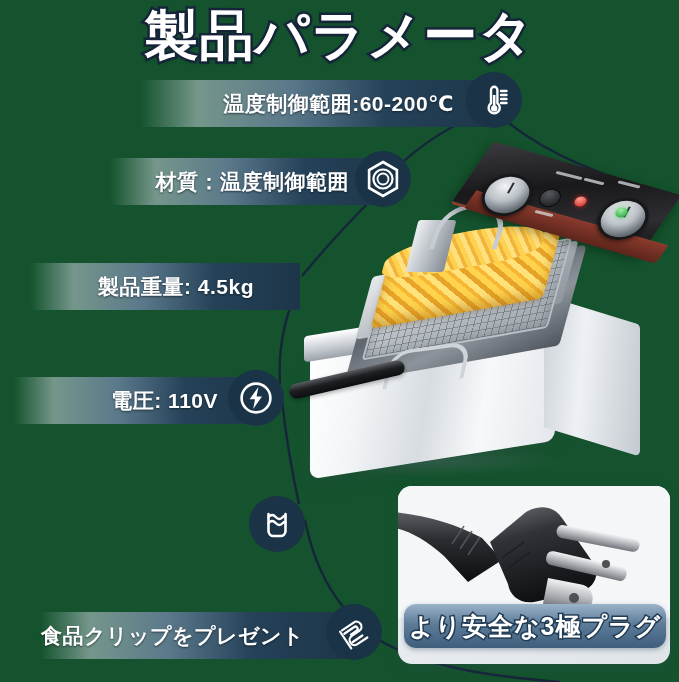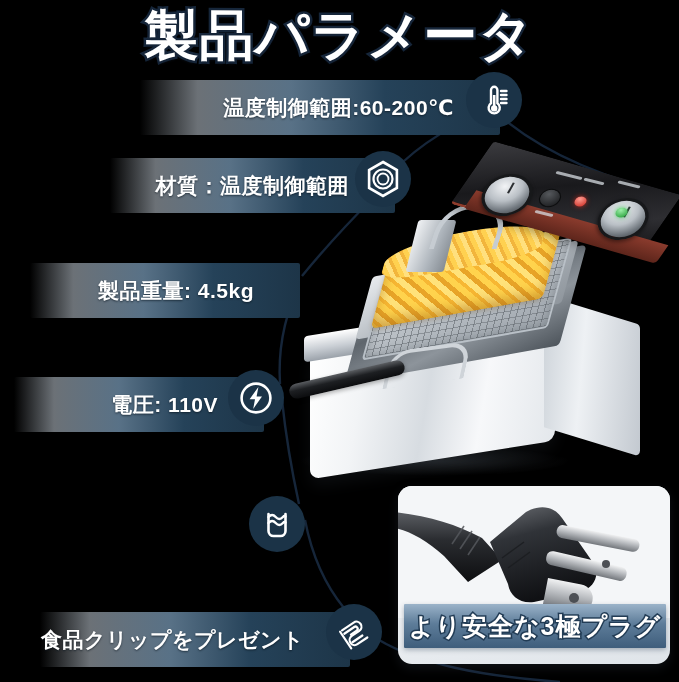--- a/index.html
+++ b/index.html
@@ -6,21 +6,21 @@
   html, body {
     margin: 0;
     padding: 0;
     background: #ffffff;
   }
   #stage {
     position: relative;
     width: 679px;
     height: 682px;
     overflow: hidden;
-    background: #000000;
+    background: #14532d;
     font-family: "Liberation Sans", "DejaVu Sans", sans-serif;
     -webkit-font-smoothing: antialiased;
   }
 
   
   .title {
     position: absolute;
     left: 0;
     top: 4px;
     width: 679px;
@@ -264,21 +264,21 @@
     top: 286px;
     width: 270px;
     height: 30px;
     background: radial-gradient(ellipse at 50% 50%, rgba(110,120,132,.28), rgba(255,255,255,0) 72%);
     border-radius: 50%;
   }
 
   
   .bar {
     position: absolute;
-    height: 55px;
+    height: 47px;
     border-radius: 2px;
     background: linear-gradient(90deg,
       rgba(232,236,240,0) 0%,
       rgba(196,206,216,0.55) 16%,
       rgba(96,123,146,0.92) 42%,
       #254259 68%,
       #1d3548 100%);
     display: flex;
     align-items: center;
     justify-content: flex-end;
@@ -323,21 +323,21 @@
     position: absolute;
     left: 0; top: 0;
     width: 272px; height: 132px;
   }
   .plug-label {
     position: absolute;
     left: 404px;
     top: 604px;
     width: 262px;
     height: 44px;
-    border-radius: 1px;
+    border-radius: 12px;
     background: linear-gradient(180deg,#9bb3c9 0%,#5d7c99 45%,#3f5e7c 100%);
     display: flex;
     align-items: center;
     justify-content: center;
     box-shadow: 0 2px 5px rgba(40,60,80,.35);
   }
   .plug-label span {
     color: #ffffff;
     font-size: 25px;
     font-weight: 700;

